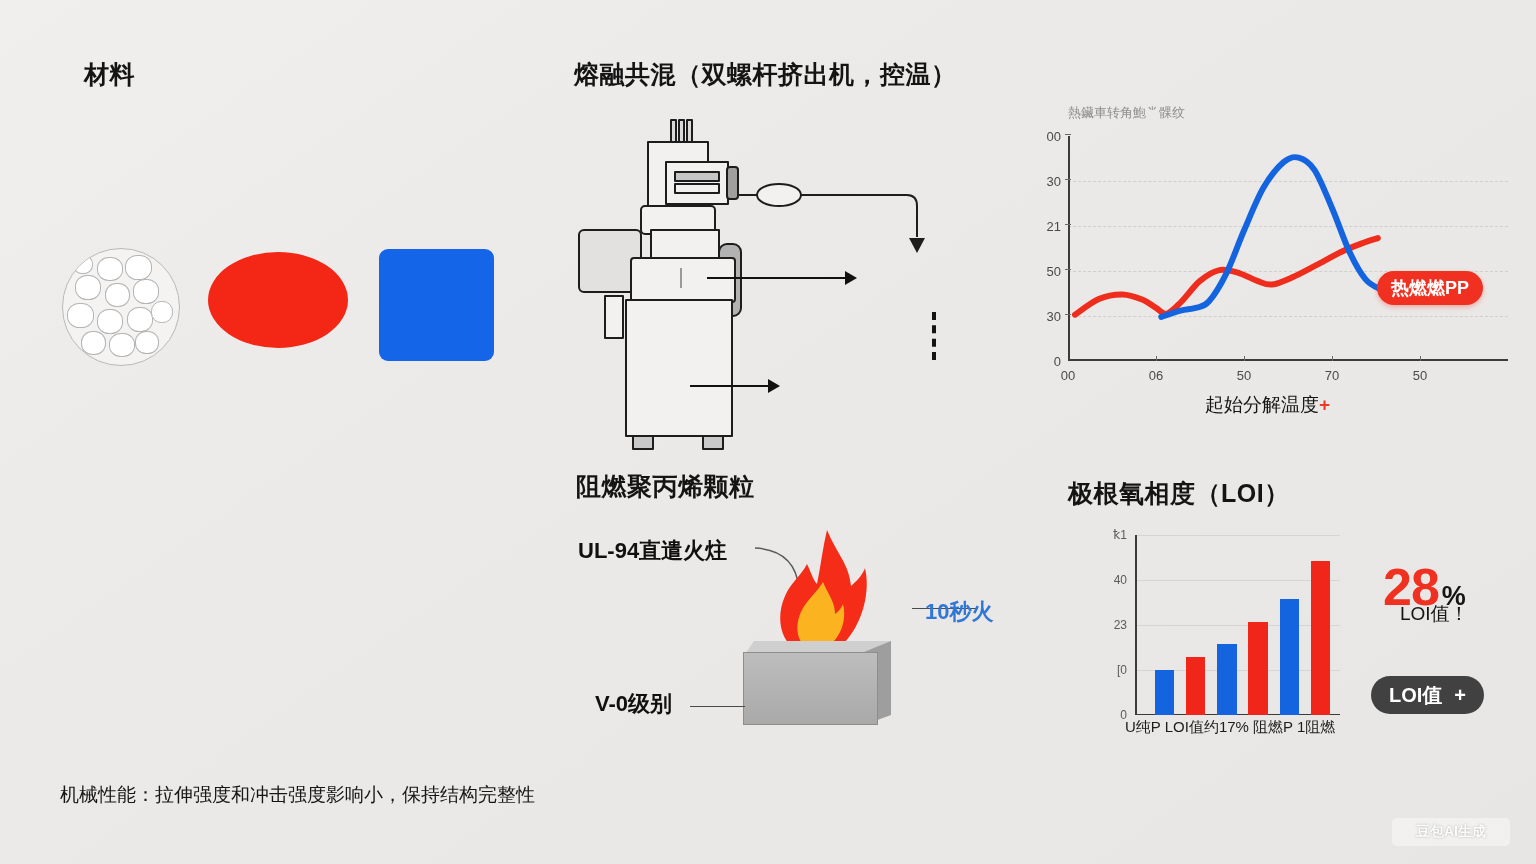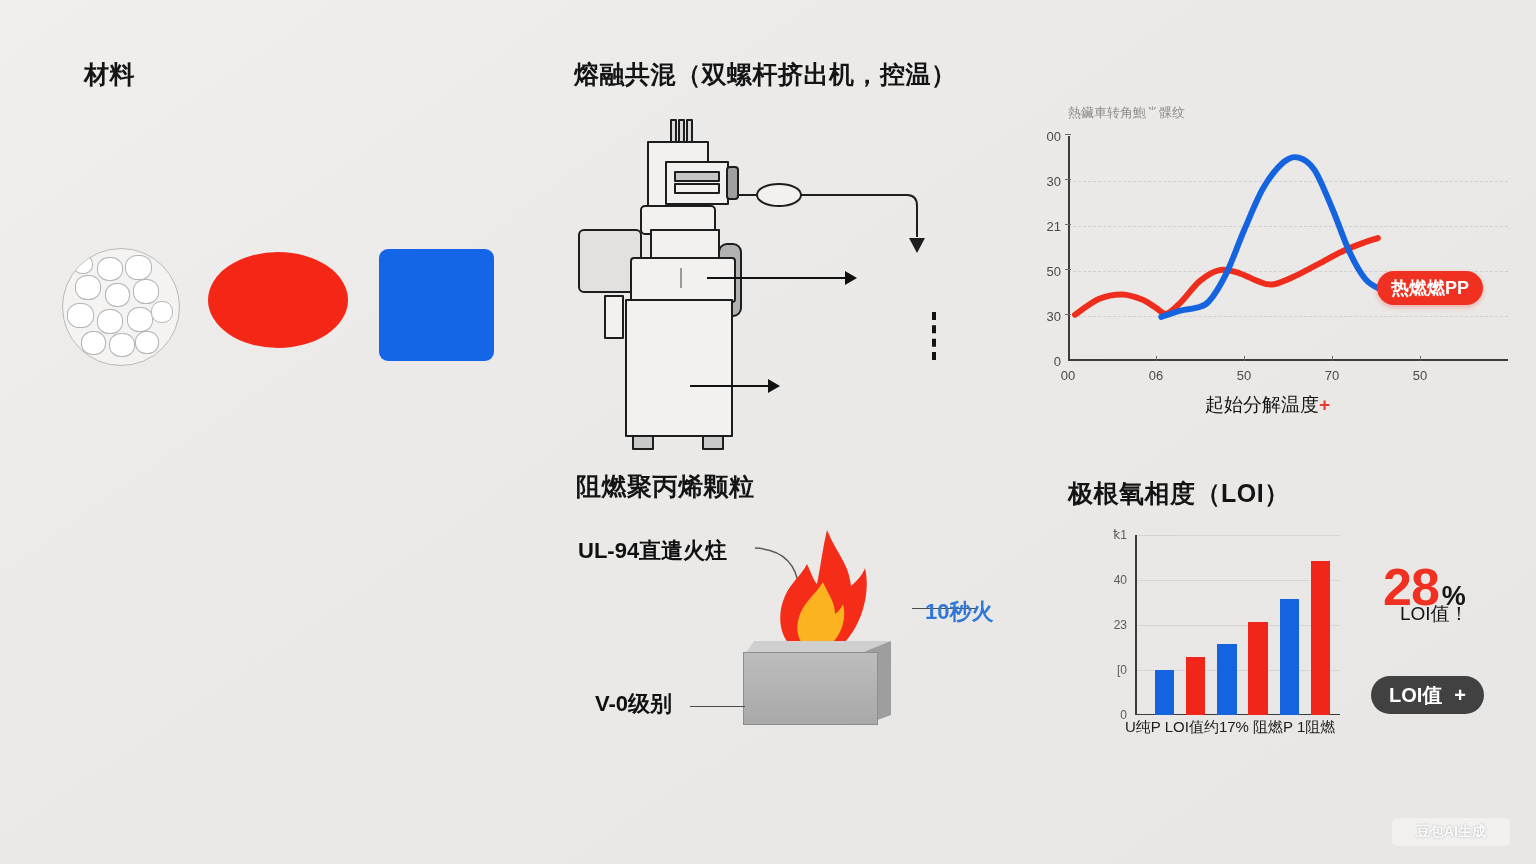--- a/index.html
+++ b/index.html
@@ -343,15 +343,16 @@
   <div class="abs" id="loi-bignum">
     <span class="num">28</span><span class="pct">%</span>
   </div>
   <div class="abs" id="loi-caption">LOI值！</div>
 
   <div class="abs" id="loi-badge">
     <span>LOI值</span>
     <span>+</span>
   </div>
 
+  <div class="abs" id="footer-note">机械性能：拉伸强度和冲击强度影响小，保持结构完整性</div>
   <div class="abs" id="watermark">豆包AI生成</div>
 
 </div>
 
 </body></html>

